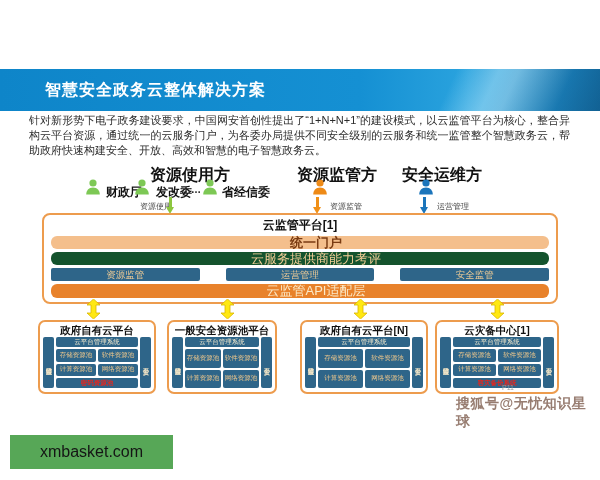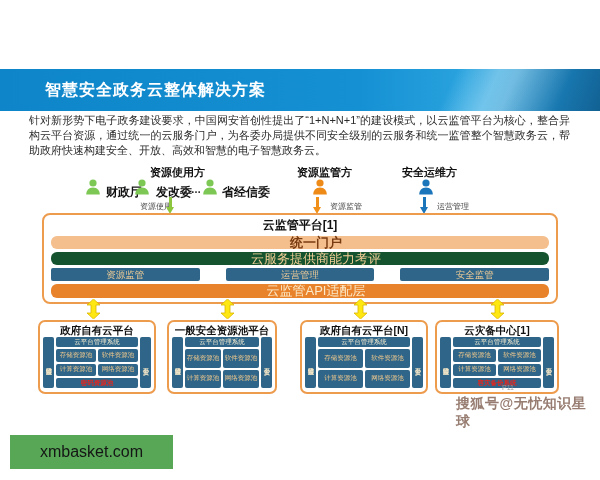--- a/index.html
+++ b/index.html
@@ -19,21 +19,21 @@
   .band-title{
     position:absolute;left:45px;top:0;line-height:42px;
     font-size:16px;font-weight:bold;color:#ffffff;letter-spacing:1px;
   }
   
   .intro{
     position:absolute;left:29px;top:113px;width:541px;
     font-size:11px;line-height:15px;color:#2b2b2b;text-align:justify;
   }
   
-  .grp-label{position:absolute;font-size:11px;font-weight:bold;color:#111;}
+  .grp-label{position:absolute;font-size:16px;font-weight:bold;color:#111;}
   .member-label{position:absolute;font-size:12px;font-weight:bold;color:#111;}
   .dots{position:absolute;font-size:10px;font-weight:bold;color:#111;}
   .person{position:absolute;width:20px;height:20px;}
   .flow-label{position:absolute;font-size:8px;color:#444;}
   .flow-arrow{position:absolute;width:9px;}
   .flow-arrow .shaft{margin:0 auto;width:3px;height:10px;}
   .flow-arrow .head{width:0;height:0;border-left:4.5px solid transparent;border-right:4.5px solid transparent;border-top:7px solid;}
   
   .platform{
     position:absolute;left:42px;top:213px;width:516px;height:91px;box-sizing:border-box;

